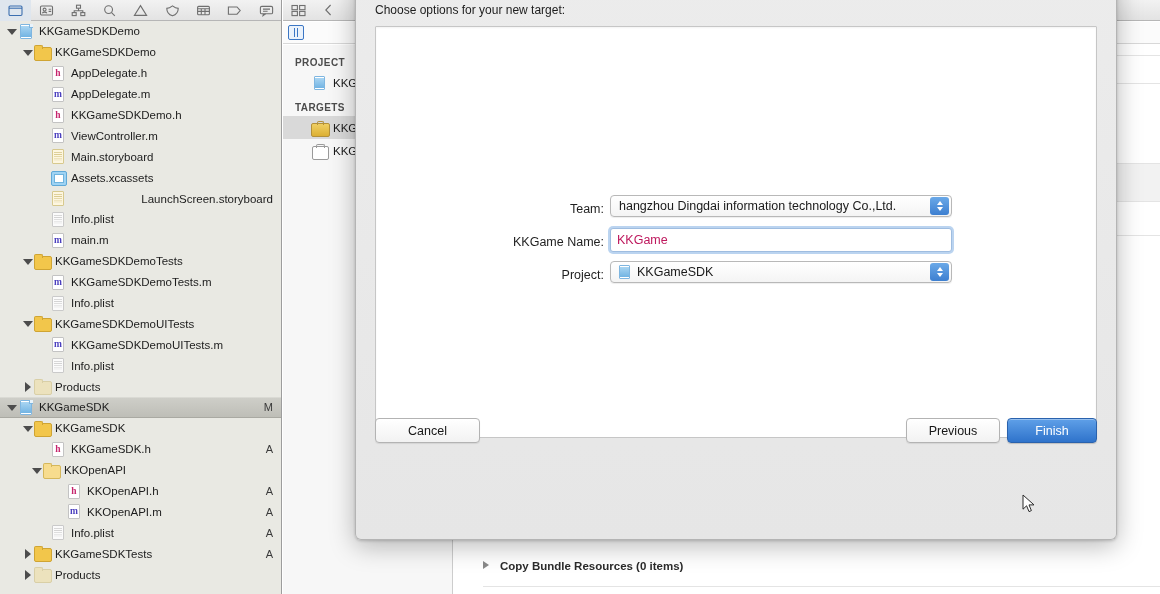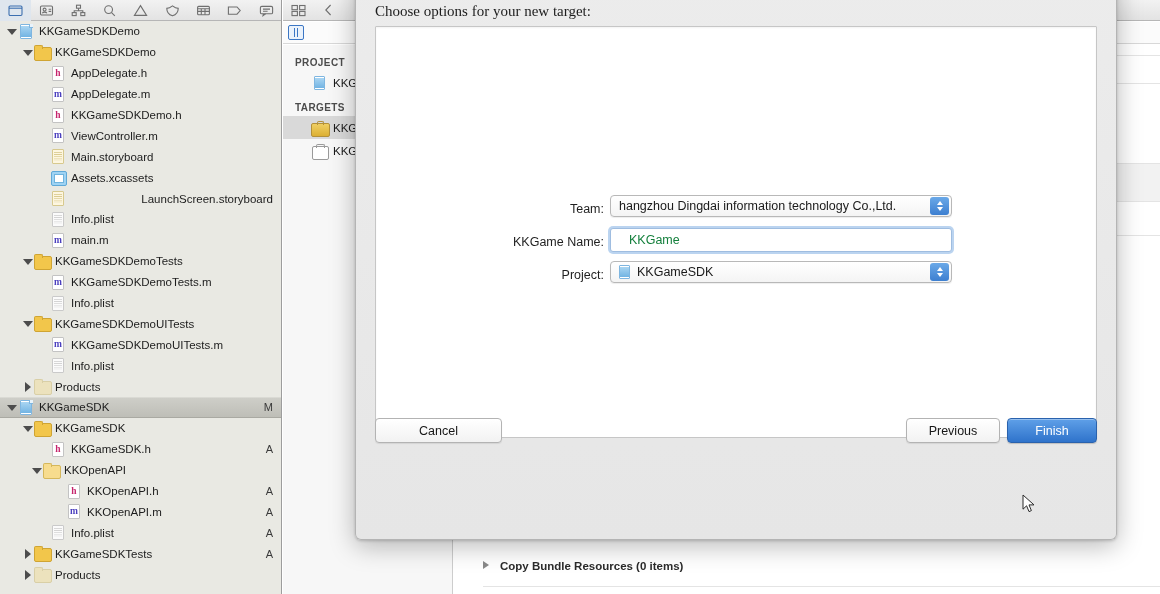--- a/index.html
+++ b/index.html
@@ -271,21 +271,21 @@
     left: 355px; top: -38px;
     width: 762px; height: 578px;
     background: linear-gradient(#ececec, #e6e6e6);
     border: 1px solid #b4b4b4;
     border-top: none;
     border-radius: 0 0 6px 6px;
     box-shadow: 0 6px 26px rgba(0,0,0,.28), 0 1px 3px rgba(0,0,0,.18);
   }
   #sheet-title {
     position: absolute; left: 19px; top: 41px;
-    font-size: 15px; color: #1d1d1d; font-family: Liberation Serif, serif;
+    font-size: 12px; color: #1d1d1d;
   }
   #sheet-panel {
     position: absolute; left: 19px; top: 64px;
     width: 722px; height: 412px;
     background: #ffffff;
     border: 1px solid #c6c6c6;
     border-radius: 1px;
     box-shadow: inset 0 1px 2px rgba(0,0,0,.05);
   }
 
@@ -341,39 +341,39 @@
     background: linear-gradient(#a9d5f2, #72b4e3);
   }
 
   .textfield {
     width: 342px; height: 24px;
     background: #ffffff;
     border: 1px solid #9fbde0;
     border-radius: 3px;
     box-shadow: 0 0 0 2px rgba(104,160,222,.45);
     display: flex; align-items: center;
-    padding: 0 18px;
-    font-size: 12.5px; color: #15803d;
+    padding: 0 6px;
+    font-size: 12.5px; color: #be185d;
     outline: none;
     font-family: "Liberation Sans", sans-serif;
   }
 
   
   .btn {
     position: absolute;
     height: 25px;
     background: linear-gradient(#ffffff, #f2f2f2);
     border: 1px solid #b3b3b3;
     border-radius: 4px;
     box-shadow: 0 1px 1px rgba(0,0,0,.08);
     font-size: 12.5px; color: #171717;
     display: flex; align-items: center; justify-content: center;
     cursor: default;
   }
-  #btn-cancel { left: 19px; top: 456px; width: 127px; }
+  #btn-cancel { left: 19px; top: 456px; width: 105px; }
   #btn-previous { left: 550px; top: 456px; width: 94px; }
   #btn-finish {
     left: 651px; top: 456px; width: 90px;
     background: linear-gradient(#5fa0e8, #2f73cb);
     border: 1px solid #2a62ad;
     color: #ffffff;
     box-shadow: 0 1px 1px rgba(0,0,0,.18), inset 0 1px 0 rgba(255,255,255,.35);
   }
 
   

